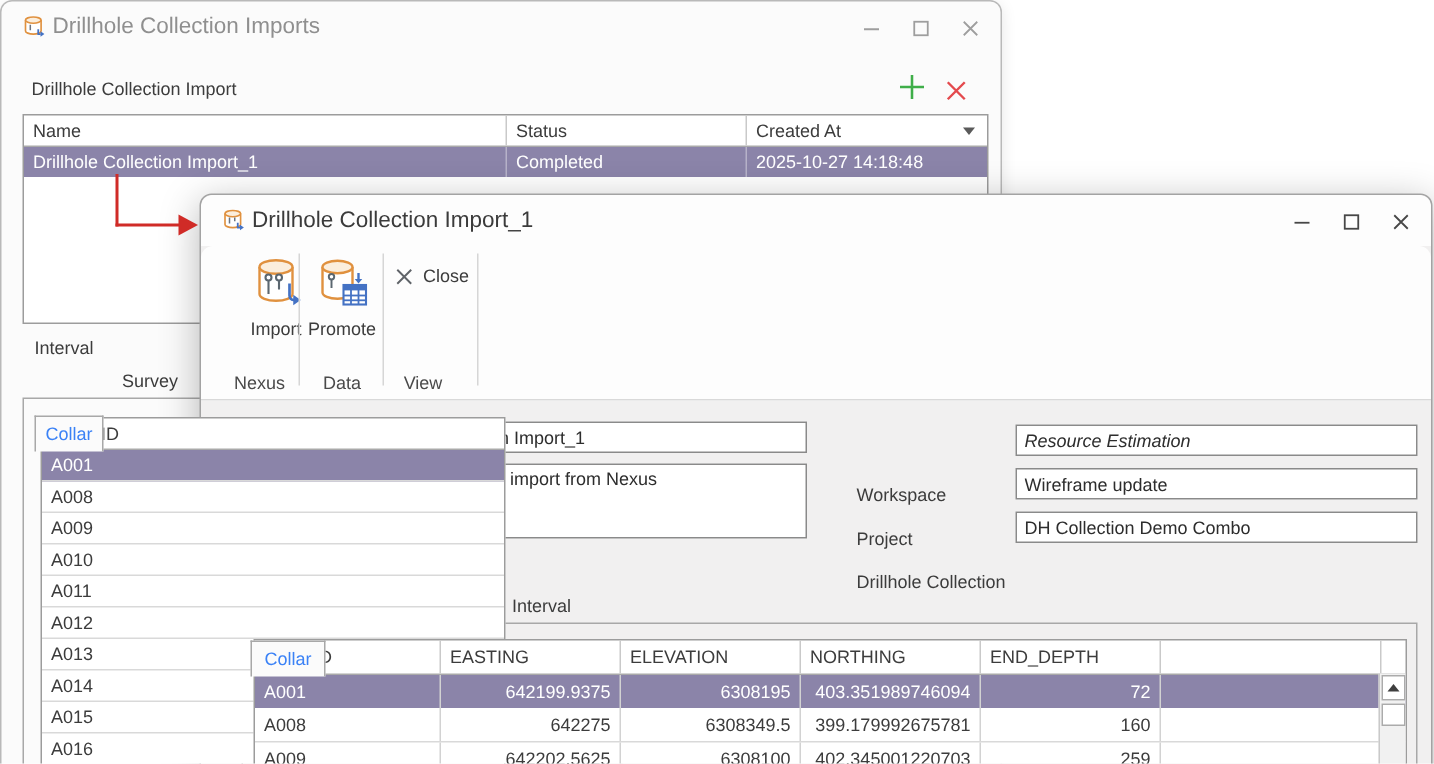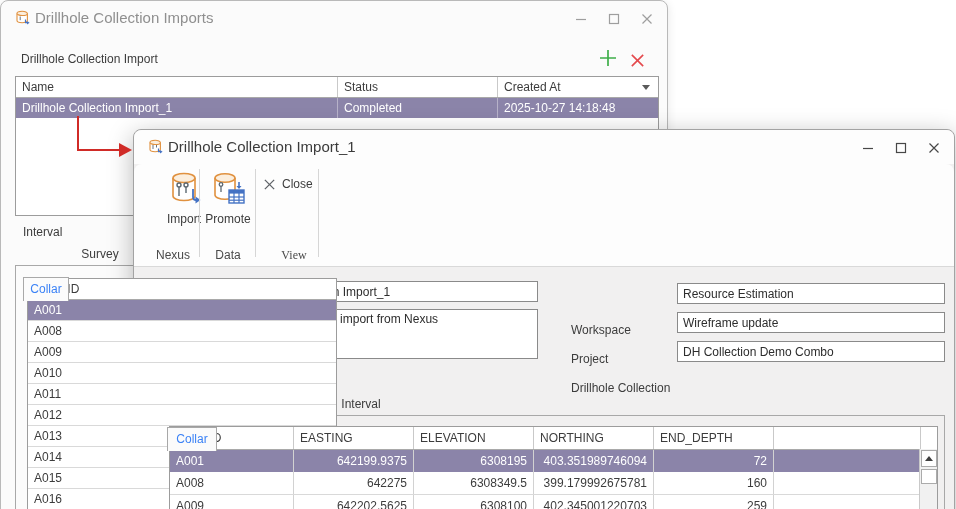--- a/index.html
+++ b/index.html
@@ -50,21 +50,21 @@
 
   
   .ribbon{position:absolute;left:0;top:34px;right:0;height:102px;background:#fdfdfd;
           border-bottom:1px solid #d9d9d9;border-radius:8px 8px 0 0;}
   .head-white{position:absolute;left:0;top:0;right:0;height:34px;background:#fdfdfd;border-radius:8px 8px 0 0;}
   .rbtn{position:absolute;display:flex;flex-direction:column;align-items:center;gap:2px;cursor:default;}
   .rbtn-import{left:26px;top:8px;width:48px;} .rbtn-promote{left:69px;top:8px;width:50px;}
   .rbtn-close{left:129px;top:13px;flex-direction:row;gap:6px;align-items:center;}
   .rsep{position:absolute;top:5px;width:1px;height:88px;background:#d6d6d6;}
   .rgroup{position:absolute;top:83px;height:16px;line-height:16px;text-align:center;color:#4a4a4a;}
-  .g-nexus{left:15px;width:48px;} .g-data{left:69px;width:50px;} .g-view{left:129px;width:62px;font-family:Liberation Serif, serif;}
+  .g-nexus{left:15px;width:48px;} .g-data{left:69px;width:50px;} .g-view{left:117px;width:62px;}
 
   .flabel{position:absolute;color:#3c3c3c;margin-top:36px;}
   .finput{position:absolute;box-sizing:border-box;height:21px;background:#fff;border:1px solid #8a8a8a;
           padding:0 5px;font-family:"Liberation Sans",sans-serif;font-size:12px;color:#2d2d2d;}
   .ftext{position:absolute;box-sizing:border-box;background:#fff;border:1px solid #8a8a8a;resize:none;
          padding:2px 5px;font-family:"Liberation Sans",sans-serif;font-size:12px;color:#2d2d2d;overflow:hidden;}
 
   .tabbox-front{position:absolute;left:27px;top:285px;width:784px;height:114px;background:#f1f0f0;
                 border:1px solid #a8a8a8;box-sizing:border-box;}
   .dt{position:absolute;left:35px;top:296px;width:769px;height:103px;background:#fff;
@@ -248,21 +248,21 @@
       <div class="rgroup g-data">Data</div>
       <div class="rgroup g-view">View</div>
     </div>
 
     <div class="flabel" style="left:32px;top:155px;">Name</div>
     <input class="finput" style="left: 100px; top: 151px; width: 304px;" value="Drillhole Collection Import_1">
     <div class="flabel" style="left:32px;top:199px;">Description</div>
     <textarea class="ftext" style="left: 100px; top: 179px; width: 304px; height: 50px;">Drillhole collection import from Nexus</textarea>
 
     <div class="flabel" style="left:437px;top:157px;">Workspace</div>
-    <input class="finput" style="left: 543px; top: 153px; width: 268px;" value="Resource Estimation">
+    <input class="finput" style="left: 543px; top: 153px; width: 268px; font-style: italic;" value="Resource Estimation">
     <div class="flabel" style="left:437px;top:186px;">Project</div>
     <input class="finput" style="left: 543px; top: 182px; width: 268px;" value="Wireframe update">
     <div class="flabel" style="left:437px;top:215px;">Drillhole Collection</div>
     <input class="finput" style="left: 543px; top: 211px; width: 268px;" value="DH Collection Demo Combo">
 
     <div class="tabbox-front"></div>
     <div class="tab tab-sel" style="left:33px;top:263px;width:50px;">Collar</div>
     <div class="tab" style="left:88px;top:263px;width:52px;">Survey</div>
     <div class="tab" style="left:146px;top:263px;width:46px;">Event</div>
     <div class="tab" style="left:198px;top:263px;width:58px;">Interval</div>

